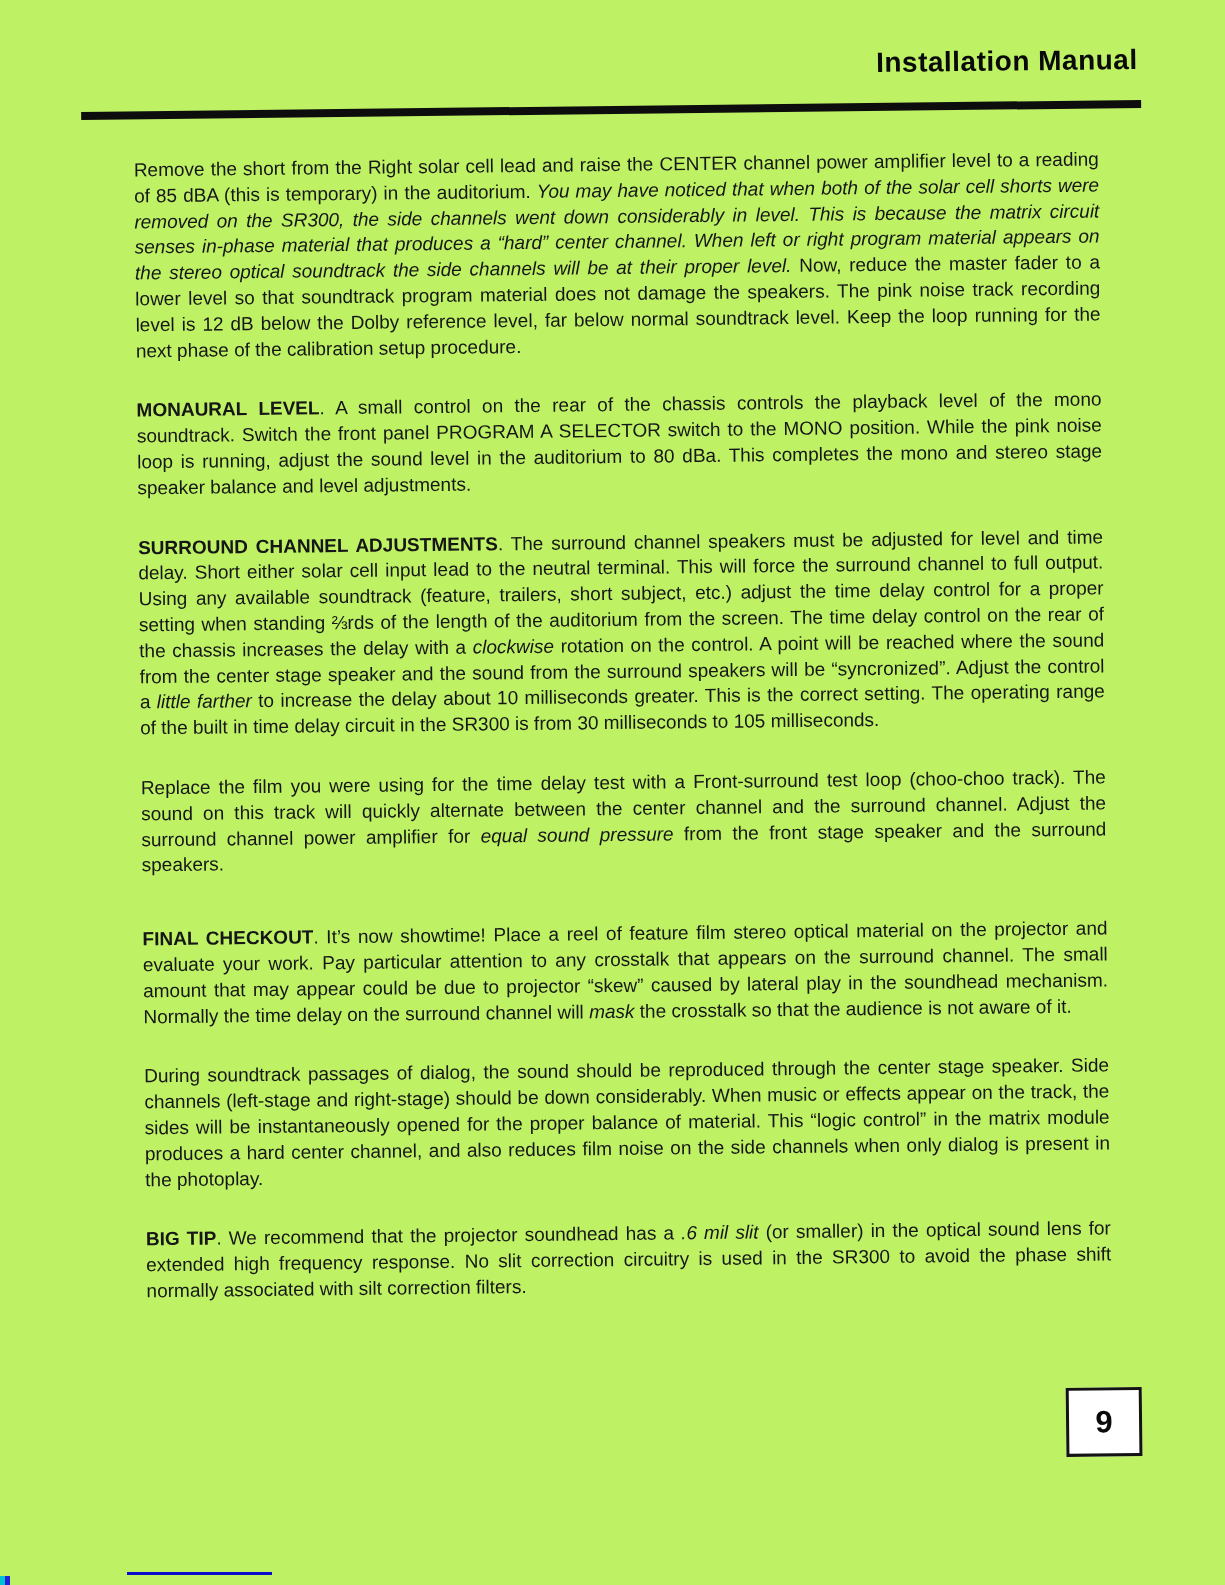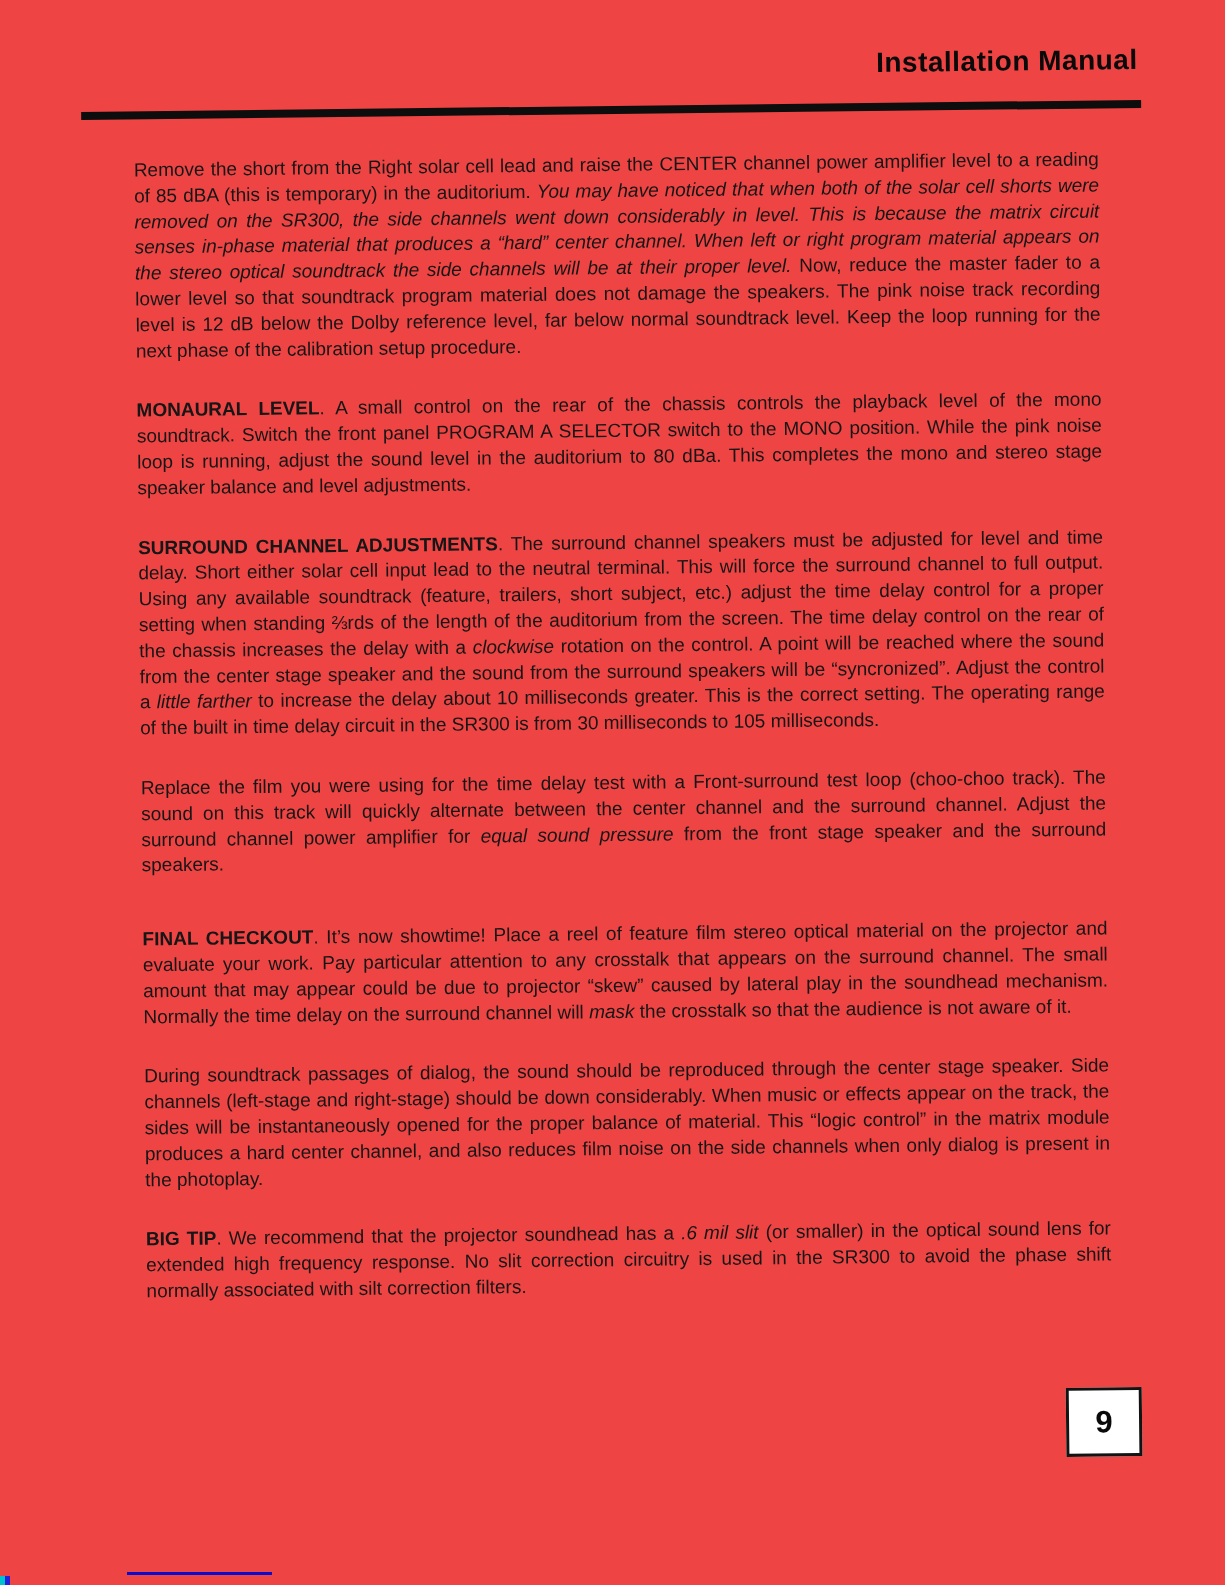--- a/index.html
+++ b/index.html
@@ -4,21 +4,21 @@
 <style>
   html, body {
     margin: 0;
     padding: 0;
     background: #ffffff;
   }
   .page {
     position: relative;
     width: 1225px;
     height: 1585px;
-    background: #ef4444;
+    background: #bef264;
     overflow: hidden;
     font-family: "Liberation Sans", sans-serif;
     color: #151515;
   }
   
   .scan {
     position: absolute;
     inset: 0;
     transform: rotate(-0.65deg);
     transform-origin: 50% 45%;

